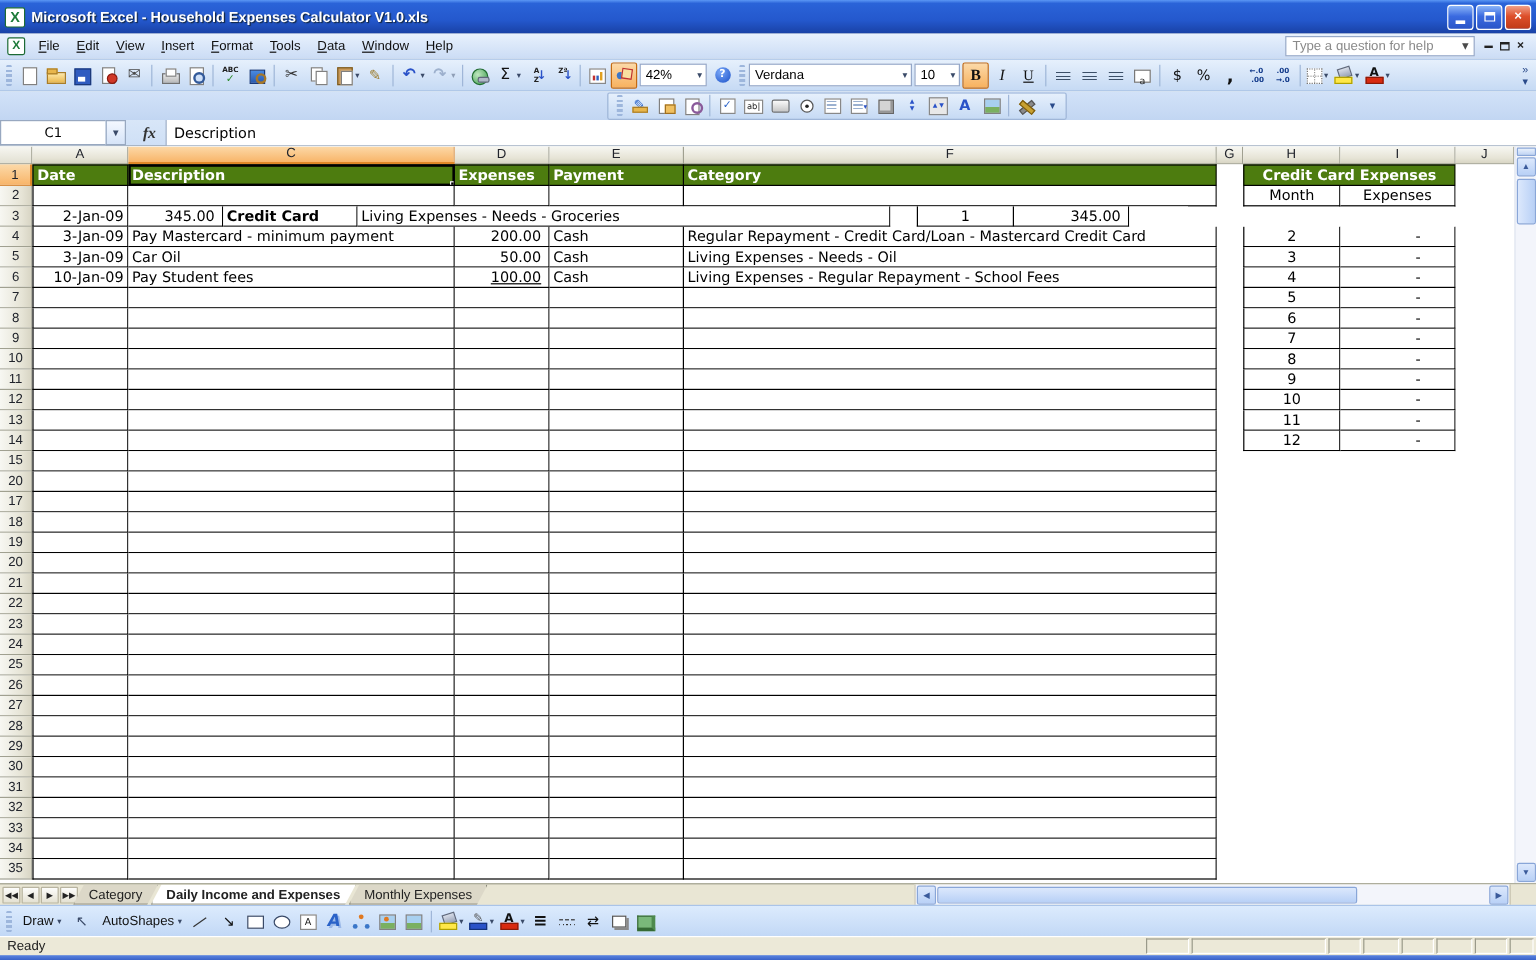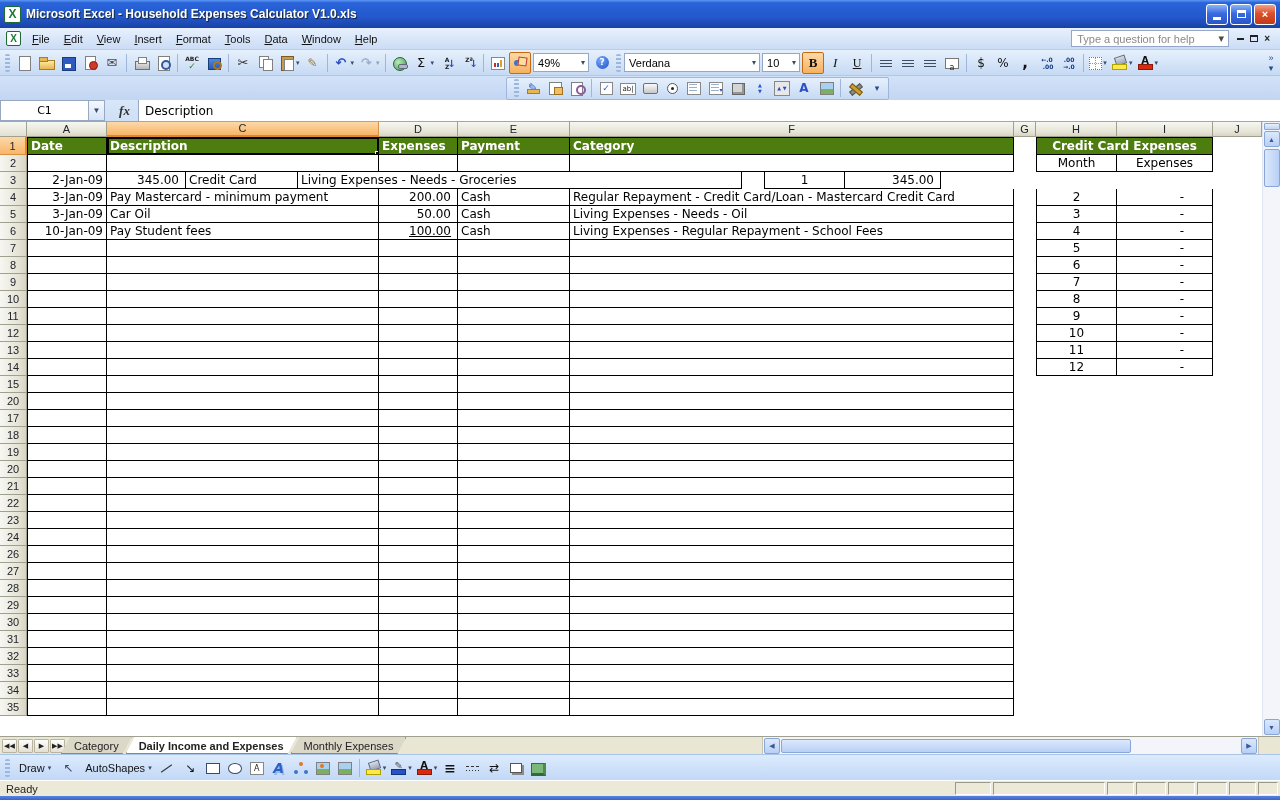--- a/index.html
+++ b/index.html
@@ -347,21 +347,21 @@
           <span class="ic ic-sort-desc"></span>
         </span>
         <span class="tsep"></span>
         <span class="tbtn">
           <span class="ic ic-chart-wizard"></span>
         </span>
         <span class="tbtn active">
           <span class="ic ic-drawing"></span>
         </span>
         <span class="combo" style="width: 56px; margin: 0px 2px;">
-          <span>49%</span>
+          <span>42%</span>
           <span class="dd">▾</span>
         </span>
         <span class="tbtn">
           <span class="ic ic-help-btn"></span>
         </span>
       </span>
     <span class="drag"></span>
     <span class="combo" style="width:136px">
       <span>Verdana</span>
         <span class="dd">▾</span>
@@ -523,21 +523,21 @@
           <div class="c bc" style="width: 444px;"></div>
           <div class="c " style="width: 22px;"></div>
           <div class="c bc bl center" style="width: 81px;">Month</div>
           <div class="c bc center" style="width: 96px;">Expenses</div>
           <div class="c " style="width: 49px;"></div>
         </div>
         <div class="g-row" style="height: 17px;">
           <div class="rh">3</div>
           <div class="c bc bl right" style="width: 80px;">2-Jan-09</div>
           <div class="c bc num" style="width: 79px;">345.00</div>
-          <div class="c bc" style="width: 112px;">Credit Card</div>
+          <div class="c bc" style="width: 112px; font-weight: bold;">Credit Card</div>
           <div class="c bc" style="width: 444px;">Living Expenses - Needs - Groceries</div>
           <div class="c " style="width: 22px;"></div>
           <div class="c bc bl center" style="width: 81px;">1</div>
           <div class="c bc num" style="width: 96px;">345.00</div>
           <div class="c " style="width: 49px;"></div>
         </div>
         <div class="g-row" style="height: 17px;">
           <div class="rh">4</div>
           <div class="c bc bl right" style="width: 80px;">3-Jan-09</div>
           <div class="c bc" style="width: 272px;">Pay Mastercard - minimum payment</div>
@@ -772,20 +772,32 @@
           <div class="c bc" style="width: 79px;"></div>
           <div class="c bc" style="width: 112px;"></div>
           <div class="c bc" style="width: 444px;"></div>
           <div class="c " style="width: 22px;"></div>
           <div class="c " style="width: 81px;"></div>
           <div class="c " style="width: 96px;"></div>
           <div class="c " style="width: 49px;"></div>
         </div>
         <div class="g-row" style="height: 17px;">
           <div class="rh">24</div>
+          <div class="c bc bl right" style="width: 80px;"></div>
+          <div class="c bc" style="width: 272px;"></div>
+          <div class="c bc" style="width: 79px;"></div>
+          <div class="c bc" style="width: 112px;"></div>
+          <div class="c bc" style="width: 444px;"></div>
+          <div class="c " style="width: 22px;"></div>
+          <div class="c " style="width: 81px;"></div>
+          <div class="c " style="width: 96px;"></div>
+          <div class="c " style="width: 49px;"></div>
+        </div>
+        <div class="g-row" style="height: 17px;">
+          <div class="rh">25</div>
           <div class="c bc bl right" style="width: 80px;"></div>
           <div class="c bc" style="width: 272px;"></div>
           <div class="c bc" style="width: 79px;"></div>
           <div class="c bc" style="width: 112px;"></div>
           <div class="c bc" style="width: 444px;"></div>
           <div class="c " style="width: 22px;"></div>
           <div class="c " style="width: 81px;"></div>
           <div class="c " style="width: 96px;"></div>
           <div class="c " style="width: 49px;"></div>
         </div>

